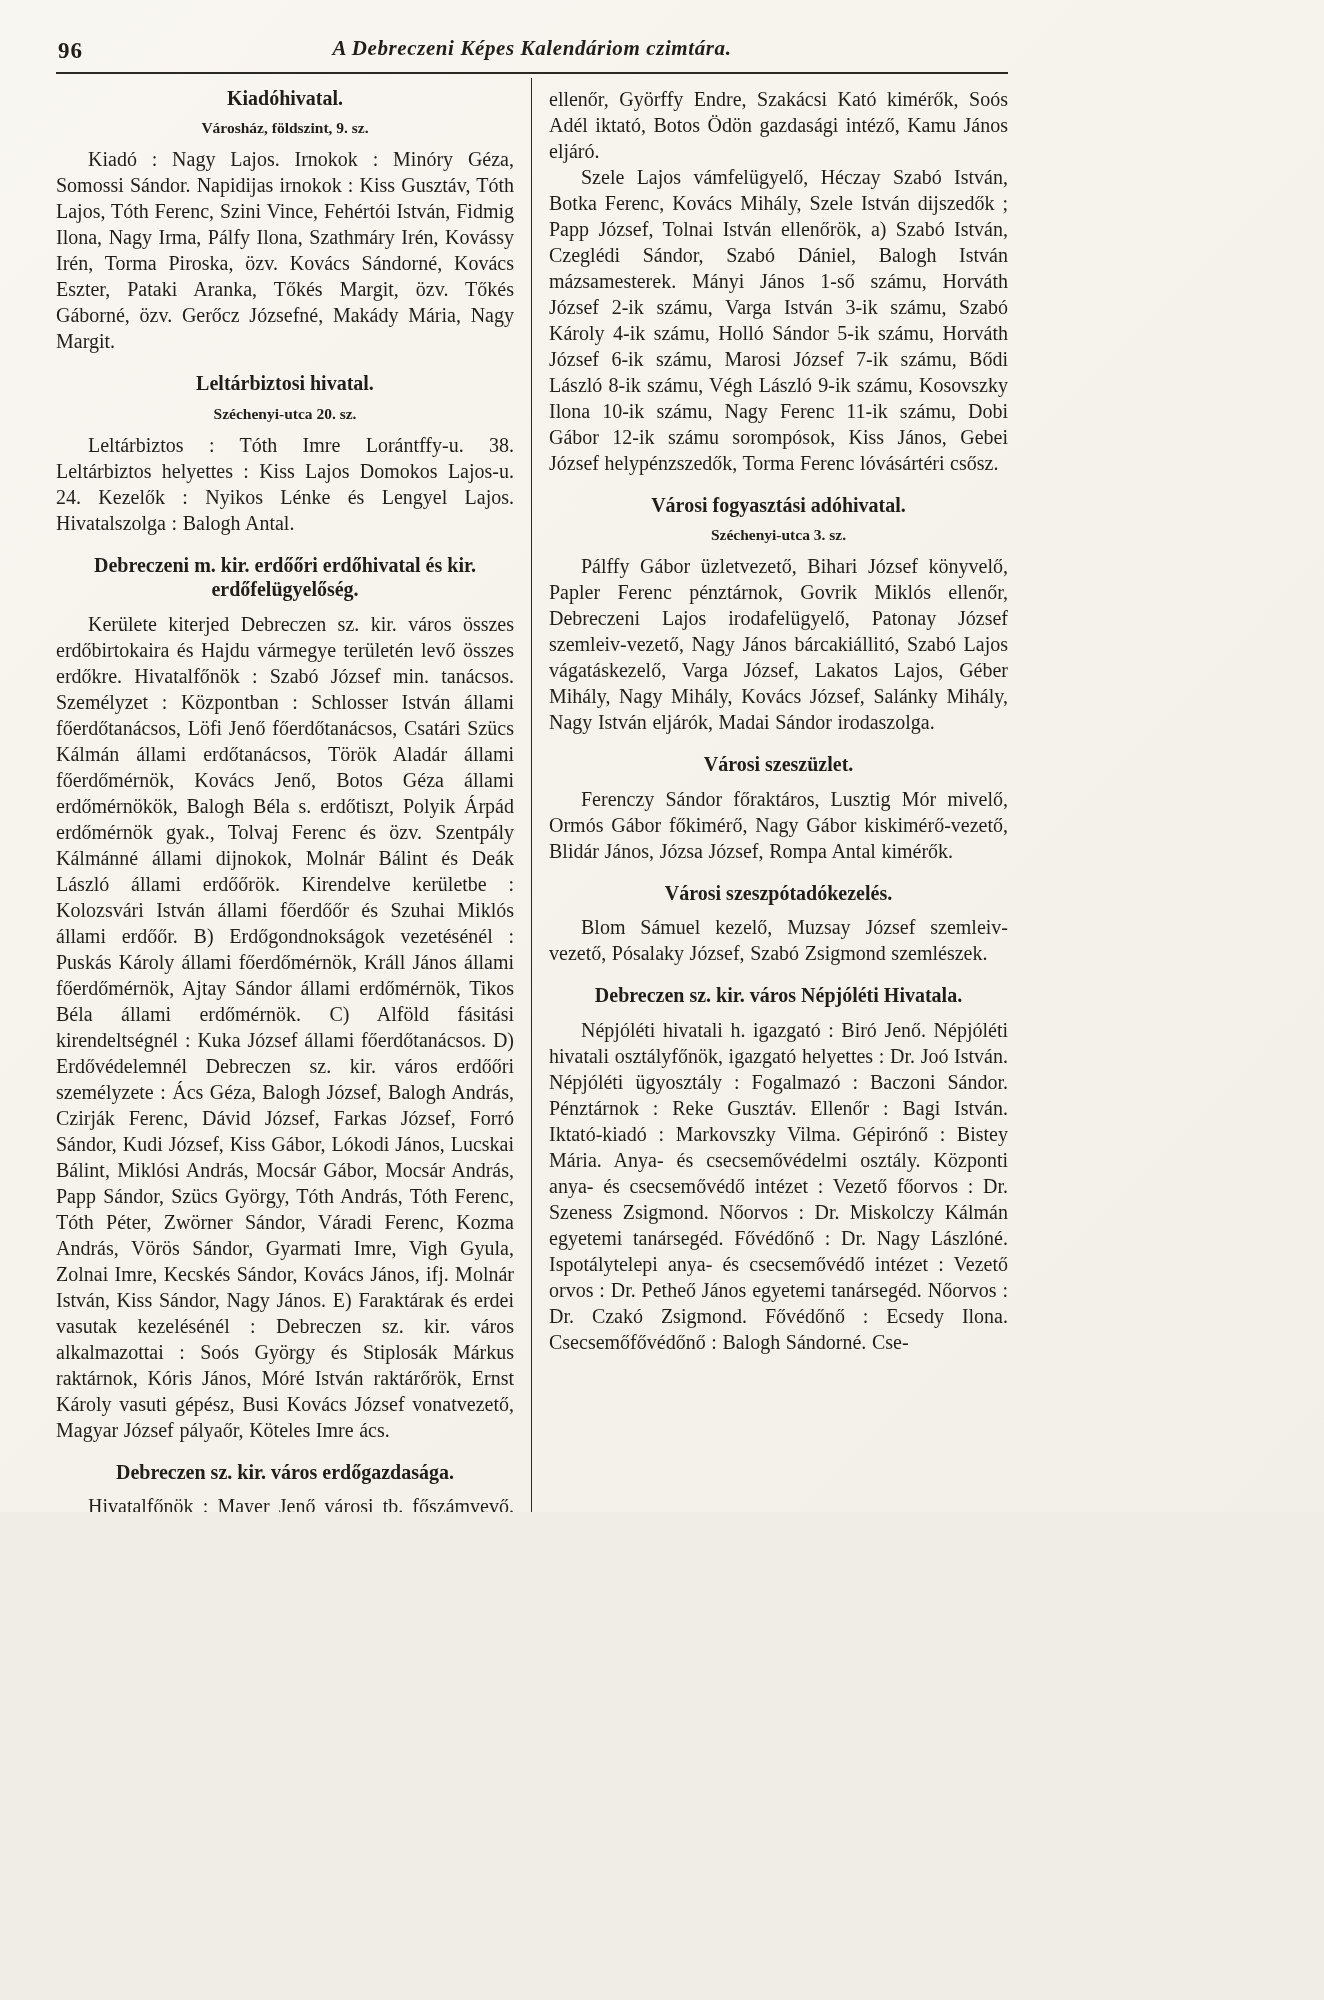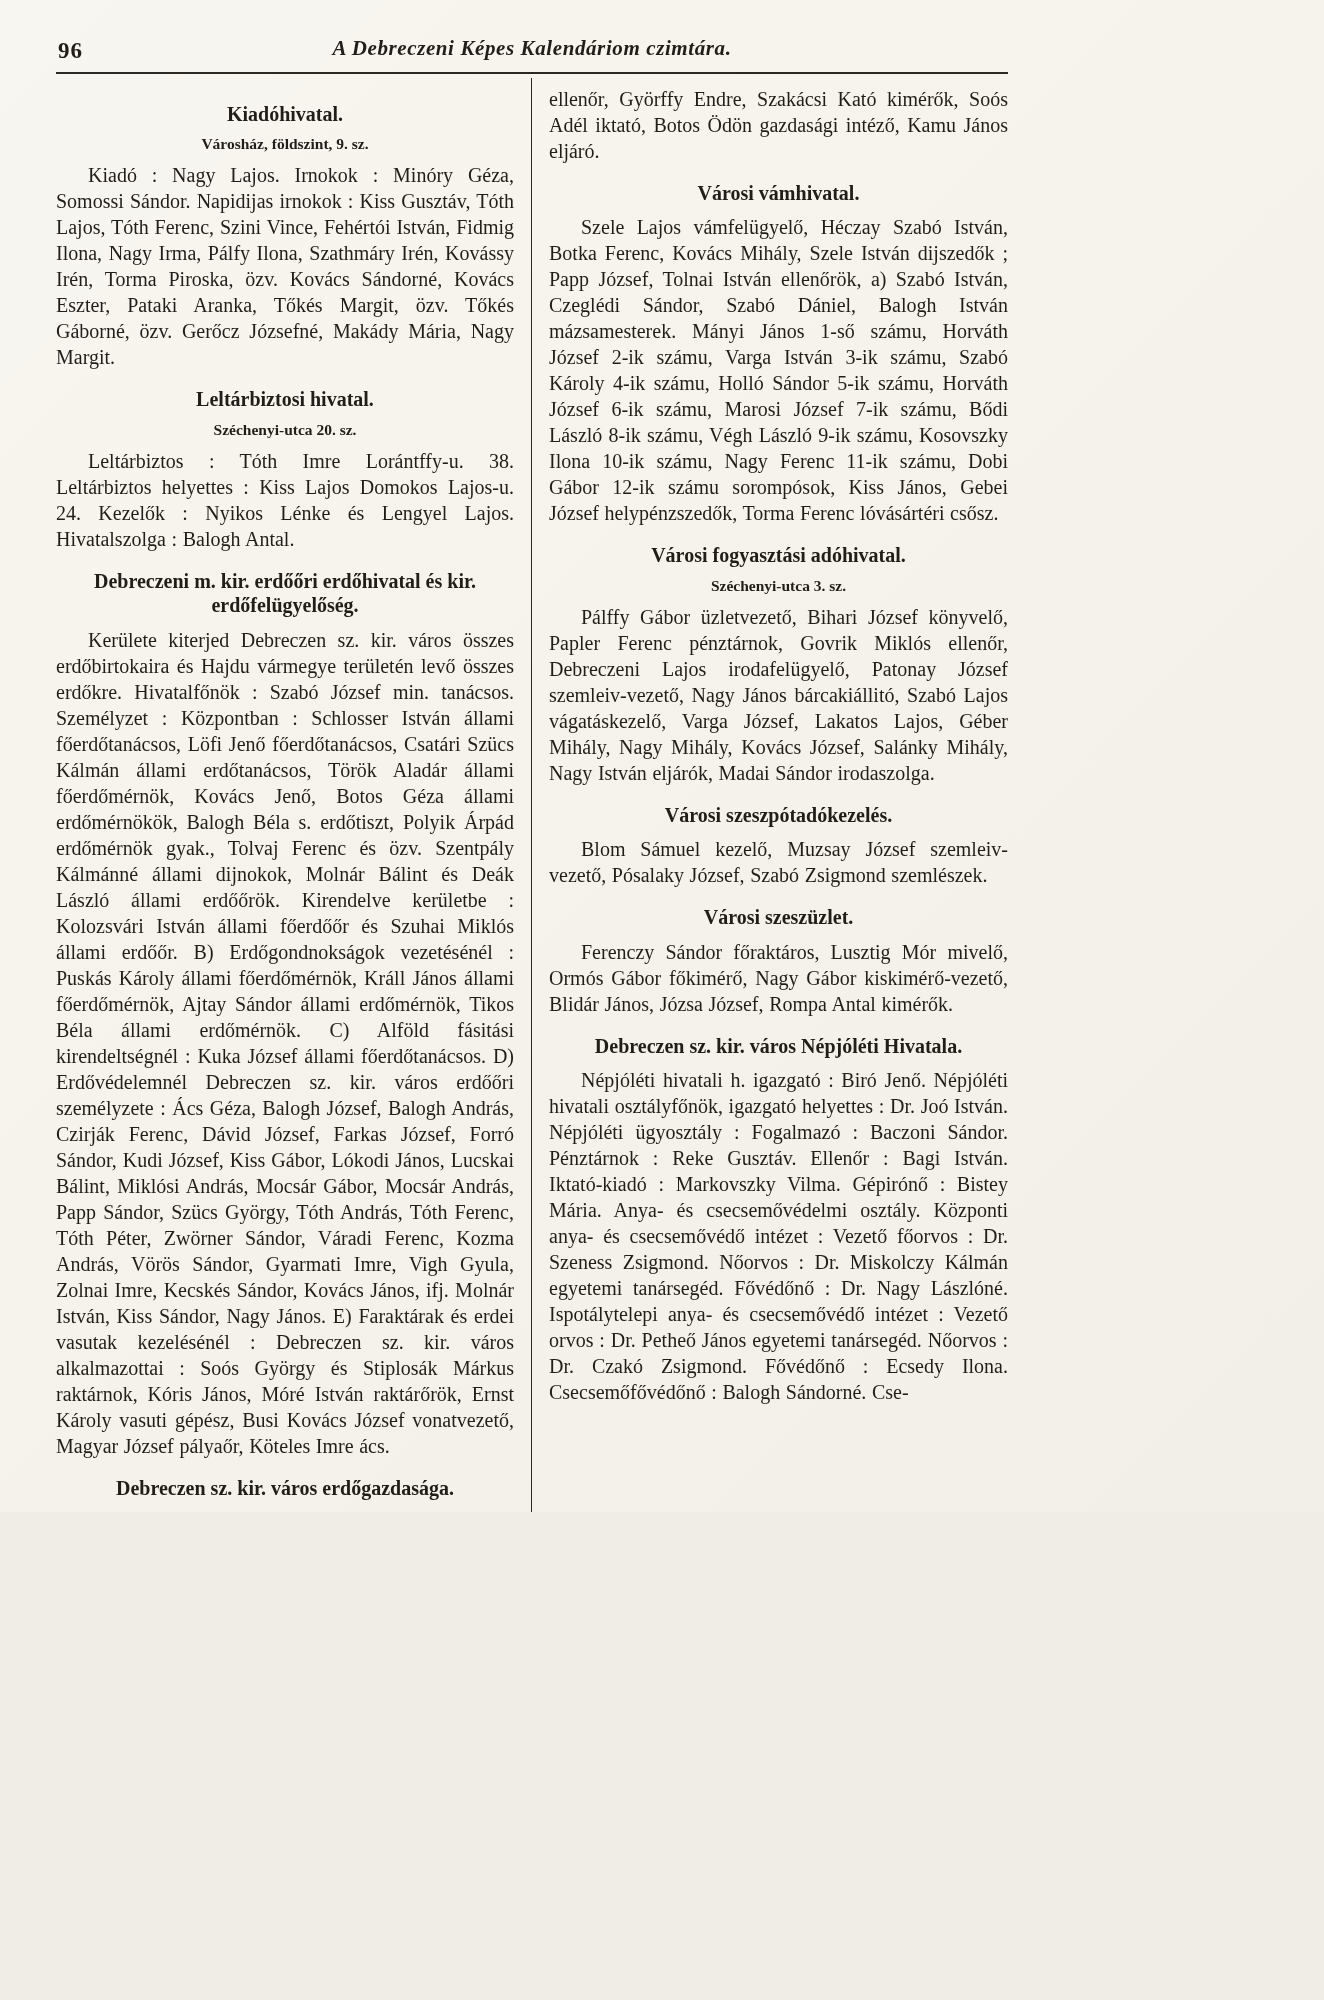--- a/index.html
+++ b/index.html
@@ -35,21 +35,21 @@
   .content { display: flex; margin-top: 4px; height: 1910px; overflow: hidden; }
   .column { width: 50%; padding-top: 8px; }
   .column.left  { padding-right: 17px; border-right: 1.5px solid #2c2922; }
   .column.right { padding-left: 17px; }
 
   .section-title {
     font-size: 20px; font-weight: bold; text-align: center;
     line-height: 1.22;
     margin: 17px 4px 9px;
   }
-  .column .section:first-child .section-title { margin-top: 16px; }
+  .column .section:first-child .section-title { margin-top: 0; }
   .section-subtitle {
     font-size: 15.5px; font-weight: bold; text-align: center;
     margin: 0 0 9px;
   }
   .paragraph {
     font-size: 20px; line-height: 26px;
     text-align: justify;
     text-indent: 1.6em;
     word-spacing: 0.6px;
   }
@@ -87,35 +87,34 @@
           <section class="section">
             <h2 class="section-title">Debreczen sz. kir. város erdőgazdasága.</h2>
             <p class="paragraph">Hivatalfőnök : Mayer Jenő városi tb. főszámvevő. Személyzet : Tóth Béla és Takács Samu városi könyvelők. Szepessy Dezső pénztárnok, Czeglédi István pénztári</p>
           </section>
         </div>
       <div class="column right" id="right-column">
           <section class="section">
             <p class="paragraph continuation">ellenőr, Györffy Endre, Szakácsi Kató kimérők, Soós Adél iktató, Botos Ödön gazdasági intéző, Kamu János eljáró.</p>
           </section>
           <section class="section">
-            <h2 class="section-title">Városi vámhivatal.</h2>
             <p class="paragraph">Szele Lajos vámfelügyelő, Héczay Szabó István, Botka Ferenc, Kovács Mihály, Szele István dijszedők ; Papp József, Tolnai István ellenőrök, a) Szabó István, Czeglédi Sándor, Szabó Dániel, Balogh István mázsamesterek. Mányi János 1-ső számu, Horváth József 2-ik számu, Varga István 3-ik számu, Szabó Károly 4-ik számu, Holló Sándor 5-ik számu, Horváth József 6-ik számu, Marosi József 7-ik számu, Bődi László 8-ik számu, Végh László 9-ik számu, Kosovszky Ilona 10-ik számu, Nagy Ferenc 11-ik számu, Dobi Gábor 12-ik számu sorompósok, Kiss János, Gebei József helypénzszedők, Torma Ferenc lóvásártéri csősz.</p>
           </section>
           <section class="section">
             <h2 class="section-title">Városi fogyasztási adóhivatal.</h2>
             <h3 class="section-subtitle">Széchenyi-utca 3. sz.</h3>
             <p class="paragraph">Pálffy Gábor üzletvezető, Bihari József könyvelő, Papler Ferenc pénztárnok, Govrik Miklós ellenőr, Debreczeni Lajos irodafelügyelő, Patonay József szemleiv-vezető, Nagy János bárcakiállitó, Szabó Lajos vágatáskezelő, Varga József, Lakatos Lajos, Géber Mihály, Nagy Mihály, Kovács József, Salánky Mihály, Nagy István eljárók, Madai Sándor irodaszolga.</p>
           </section>
           <section class="section">
+            <h2 class="section-title">Városi szeszüzlet.</h2>
+            <p class="paragraph">Ferenczy Sándor főraktáros, Lusztig Mór mivelő, Ormós Gábor főkimérő, Nagy Gábor kiskimérő-vezető, Blidár János, Józsa József, Rompa Antal kimérők.</p>
+          </section>
+          <section class="section">
             <h2 class="section-title">Városi szeszpótadókezelés.</h2>
             <p class="paragraph">Blom Sámuel kezelő, Muzsay József szemleiv-vezető, Pósalaky József, Szabó Zsigmond szemlészek.</p>
-          </section>
-          <section class="section">
-            <h2 class="section-title">Városi szeszüzlet.</h2>
-            <p class="paragraph">Ferenczy Sándor főraktáros, Lusztig Mór mivelő, Ormós Gábor főkimérő, Nagy Gábor kiskimérő-vezető, Blidár János, Józsa József, Rompa Antal kimérők.</p>
           </section>
           <section class="section">
             <h2 class="section-title">Debreczen sz. kir. város Népjóléti Hivatala.</h2>
             <p class="paragraph">Népjóléti hivatali h. igazgató : Biró Jenő. Népjóléti hivatali osztályfőnök, igazgató helyettes : Dr. Joó István. Népjóléti ügyosztály : Fogalmazó : Baczoni Sándor. Pénztárnok : Reke Gusztáv. Ellenőr : Bagi István. Iktató-kiadó : Markovszky Vilma. Gépirónő : Bistey Mária. Anya- és csecsemővédelmi osztály. Központi anya- és csecsemővédő intézet : Vezető főorvos : Dr. Szeness Zsigmond. Nőorvos : Dr. Miskolczy Kálmán egyetemi tanársegéd. Fővédőnő : Dr. Nagy Lászlóné. Ispotálytelepi anya- és csecsemővédő intézet : Vezető orvos : Dr. Petheő János egyetemi tanársegéd. Nőorvos : Dr. Czakó Zsigmond. Fővédőnő : Ecsedy Ilona. Csecsemőfővédőnő : Balogh Sándorné. Cse-</p>
           </section>
         </div>
     </div>
 
   </div>
 </div>

